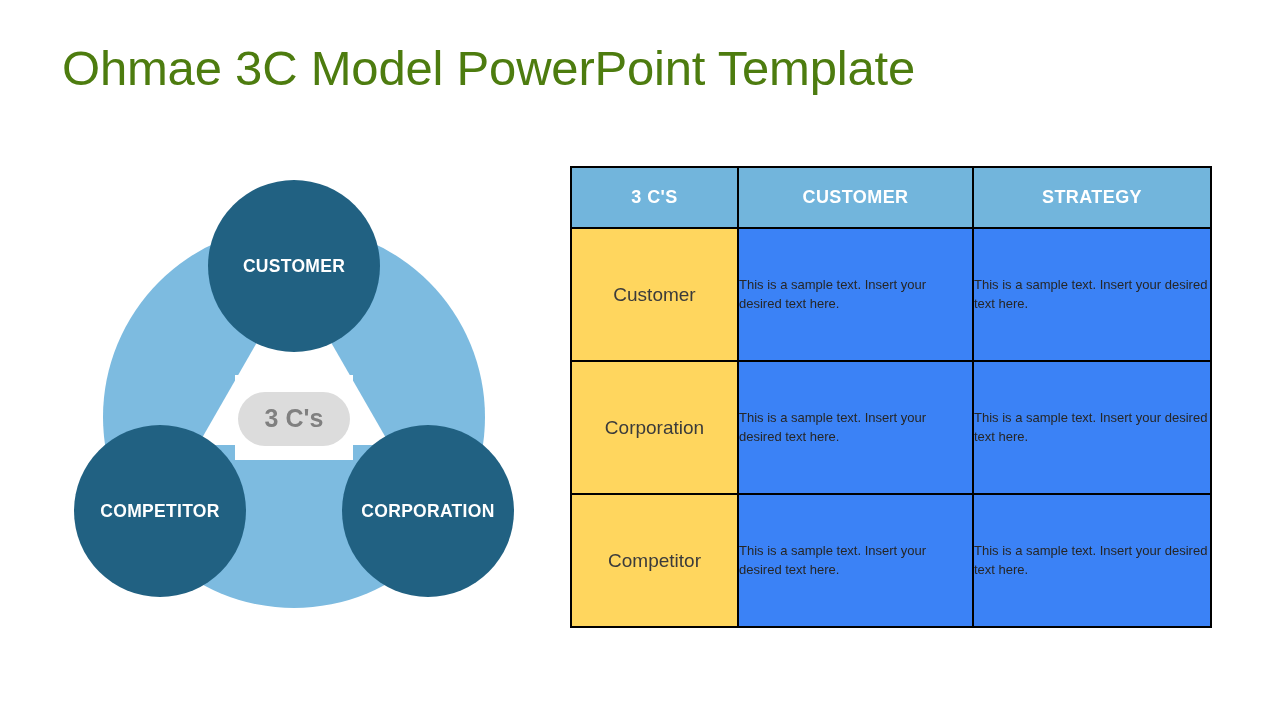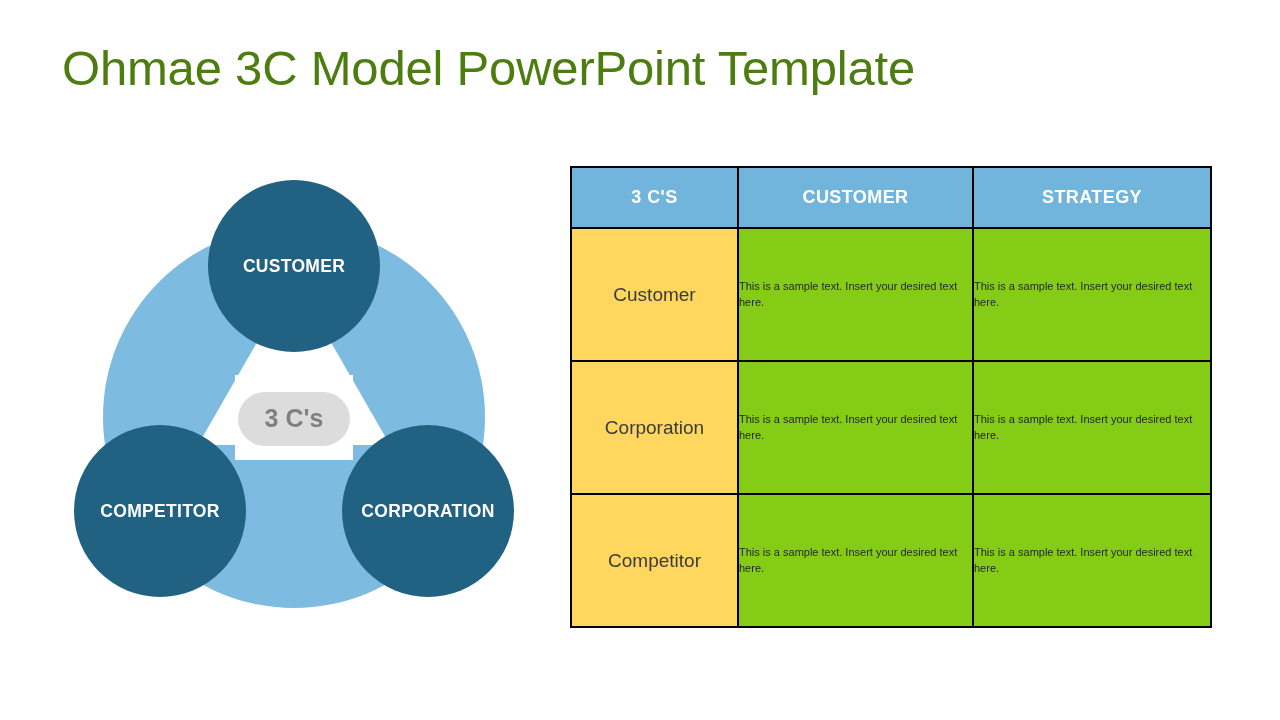--- a/index.html
+++ b/index.html
@@ -88,22 +88,22 @@
 
   td.cell-category {
     background: #FFD65E;
     text-align: center;
     font-size: 19px;
     color: #3b3b3b;
     font-weight: 400;
     height: 131px;
   }
   td.cell-body {
-    background: #84cc16;
-    font-size: 11px;
+    background: #3b82f6;
+    font-size: 13px;
     line-height: 1.42;
     color: #262626;
     padding: 17px 16px 0 19px;
     vertical-align: top;
     margin-left: 11px;
   }
 </style>
 </head>
 <body>
 

